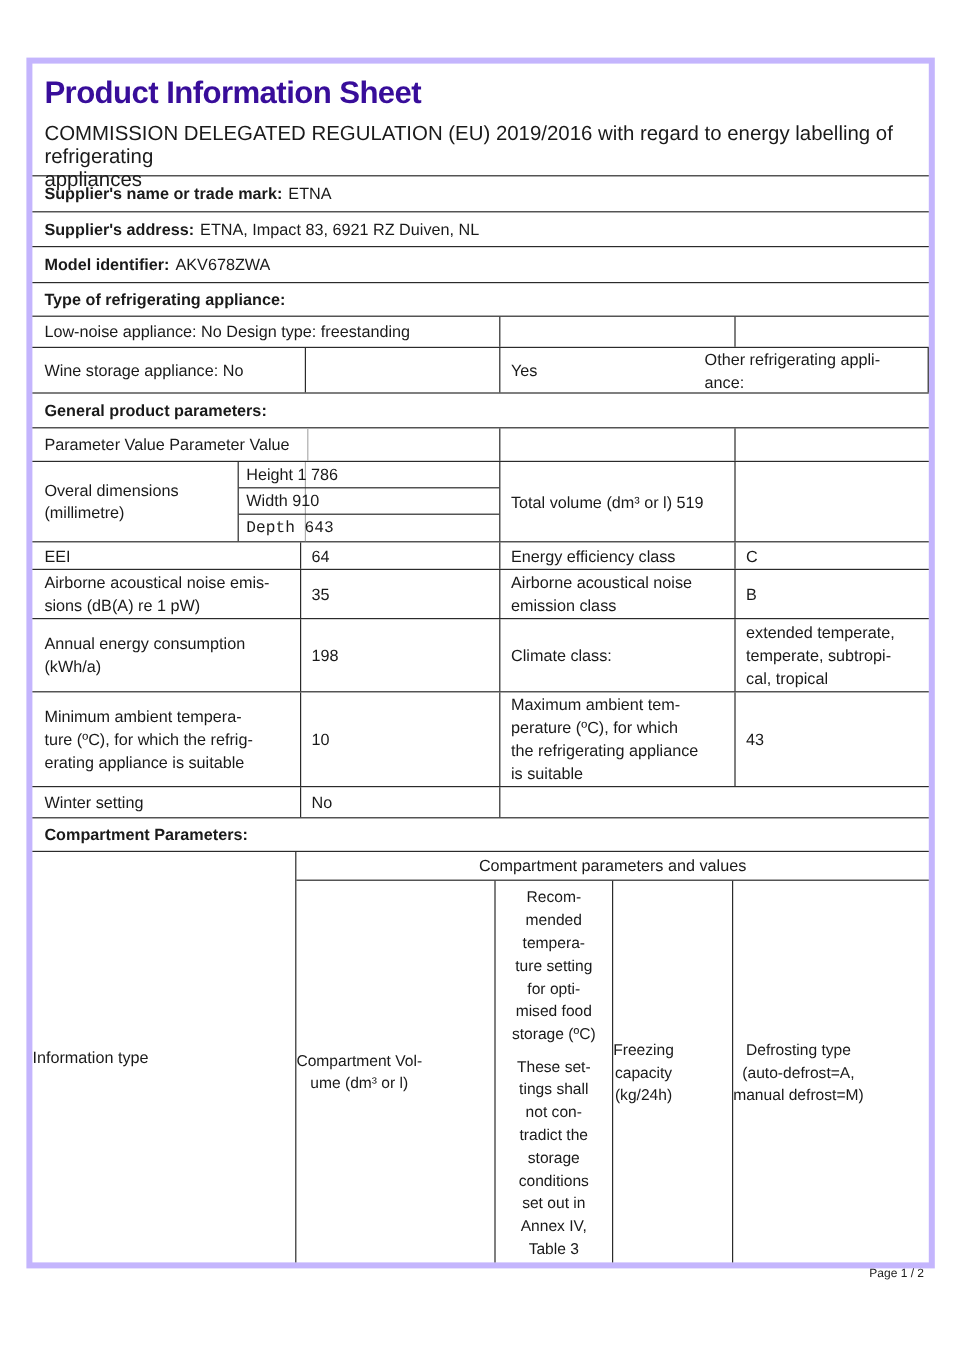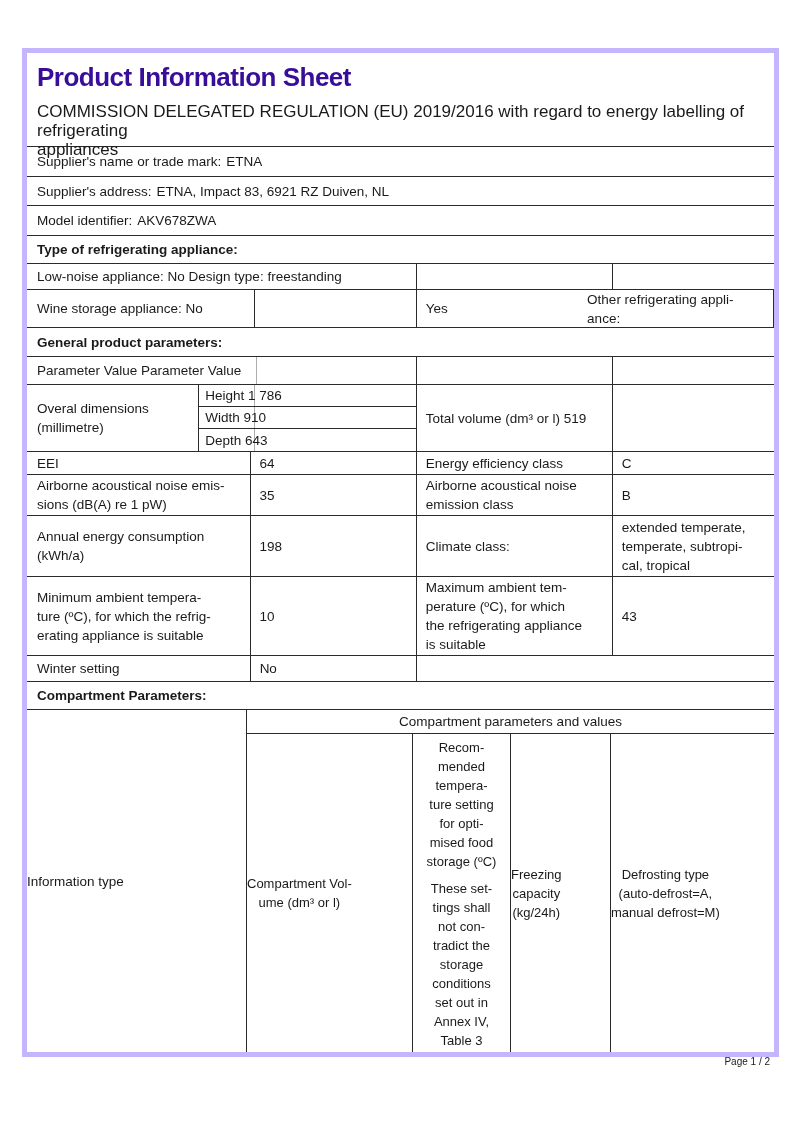--- a/index.html
+++ b/index.html
@@ -10,34 +10,34 @@
   .doc { position:absolute; left:22px; top:48px; width:757px; border:5px solid #c4b5fd; background:#fff; }
 
   .row { border-bottom:1px solid #2b2b2b; display:flex; align-items:center; }
   .row:last-child { border-bottom:none; }
 
   .title-block { display:block; padding:8px 10px 0 10px; }
   .title-block h1 { font-size:26px; line-height:32px; font-weight:bold; letter-spacing:-0.5px; }
   .title-block p { font-size:17px; line-height:19px; margin-top:9px; white-space:pre-line; }
 
   .line-row { padding-left:10px; font-size:13.5px; }
-  .line-row .b { font-weight:normal; }
+  .line-row .b { font-weight:bold; }
   .line-row .v { margin-left:5px;text-align:right; }
   .bold-row { font-weight:bold; }
 
   .cells { display:flex; align-items:stretch; padding:0; position:relative; }
   .cell { border-right:1px solid #2b2b2b; display:flex; align-items:center; padding-left:9px; font-size:13.5px; line-height:19px; position:relative; }
   .cell.last { border-right:none; }
   .cell .txt { white-space:pre-line; position:relative; z-index:2; }
   .cell.c1 { padding-left:10px; }
   .cell.centered { justify-content:flex-start; text-align:center; padding-left:0; }
 
   .subtable { display:flex; flex-direction:column; position:relative; border-right:1px solid #2b2b2b; }
   .subrow { display:flex; align-items:center; padding-left:6px; font-size:13.5px; border-bottom:1px solid #2b2b2b; position:relative; z-index:2; }
-  .subrow:last-child { border-bottom:none; }
+  .subrow:last-child { border-bottom:none;font-family:Liberation Mono, monospace; }
   .faint-line { position:absolute; top:0; bottom:0; width:1px; background:#adadad; z-index:1; }
 
   .comp-right { display:flex; flex-direction:column; }
   .comp-header { border-bottom:1px solid #2b2b2b; display:flex; align-items:center; justify-content:center; font-size:13.5px; }
   .comp-body { display:flex; align-items:stretch; }
   .comp-body .cell { font-size:13px; line-height:19px; }
   .temp-cell { flex-direction:column; justify-content:center; padding-top:4px; }
   .temp-cell .txt + .txt { margin-top:8px; }
 
   .footer { position:absolute; right:32px; top:1056px; font-size:10px; color:#1a1a1a; }

